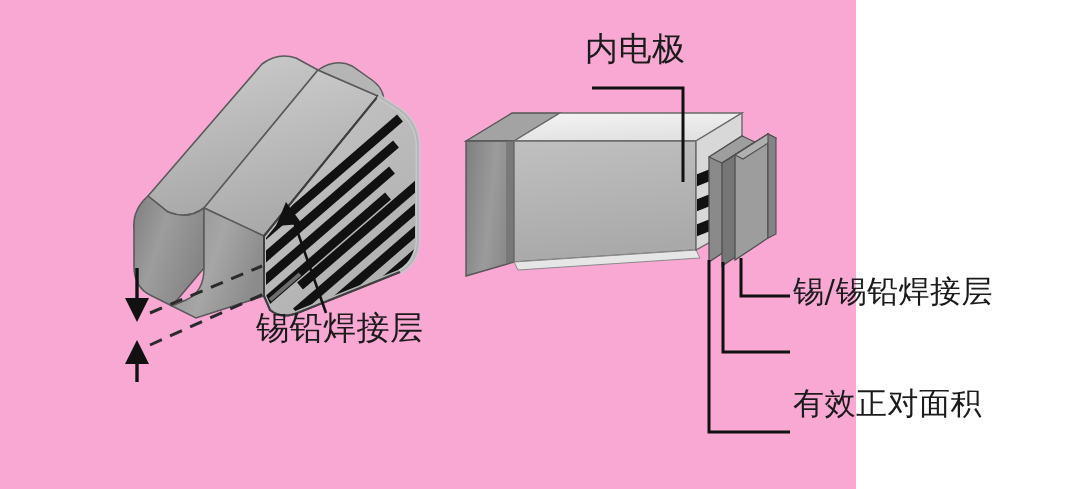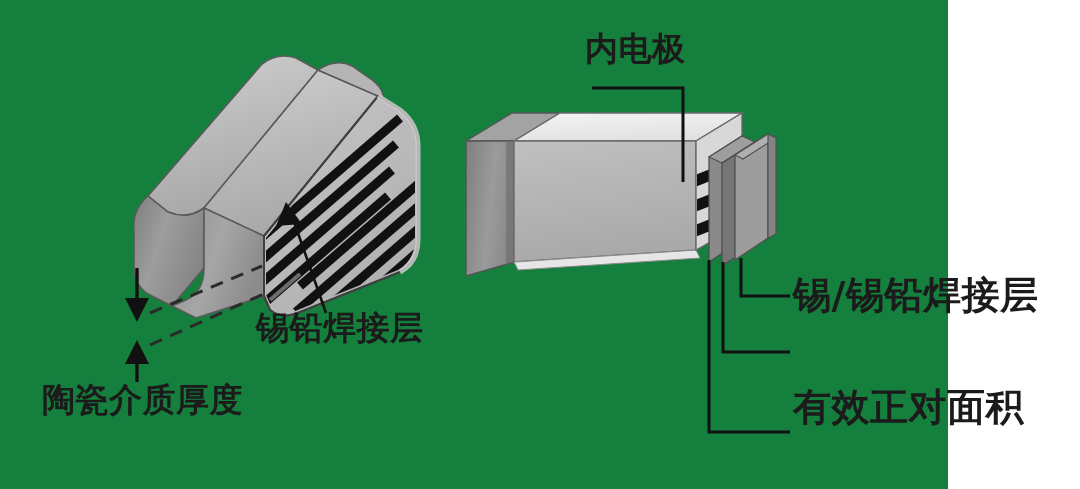--- a/index.html
+++ b/index.html
@@ -11,38 +11,37 @@
     width: 1080px;
     height: 489px;
     position: relative;
     overflow: hidden;
     font-family: "DejaVu Serif", "Liberation Serif", serif;
   }
   #stage {
     position: absolute;
     left: 0;
     top: 0;
-    width: 948px;
+    width: 856px;
     height: 489px;
-    background: #15803d;
-    font-weight: bold;
+    background: #f9a8d4;
   }
   #stage svg {
     display: block;
   }
   .lbl {
     position: absolute;
     font-family: "DejaVu Serif", "Liberation Serif", serif;
     color: #1b1b1b;
     white-space: nowrap;
     letter-spacing: 0.5px;
     line-height: 1;
   }
   .lbl-lg { font-size: 33px; }
-  .lbl-md { font-size: 38px; }
+  .lbl-md { font-size: 31px; }
 
   #label-inner-electrode   { left: 585px; top: 32px;  }
   #label-effective-area    { left: 256px; top: 311px; }
   #label-dielectric-thick  { left: 42px;  top: 383px; }
   #label-solder-layer      { left: 793px; top: 276px; }
   #label-nickel-layer      { left: 793px; top: 331px; }
   #label-copper-layer      { left: 793px; top: 388px; }
 </style>
 </head>
 <body>
@@ -195,20 +194,19 @@
 
       <polyline points="709,260 709,432 790,432" fill="none" stroke="#111111" stroke-width="3"></polyline>
     </g>
 
   </svg>
 
   <div class="lbl lbl-lg" id="label-inner-electrode">内电极</div>
 
   <div class="lbl lbl-lg" id="label-effective-area">锡铅焊接层</div>
 
-  <div class="lbl lbl-lg" id="label-dielectric-thick">陶瓷介质厚度</div>
 
   <div class="lbl lbl-md" id="label-solder-layer">锡/锡铅焊接层</div>
 
 
   <div class="lbl lbl-md" id="label-copper-layer">有效正对面积</div>
 
 </div>
 
 </body></html>

